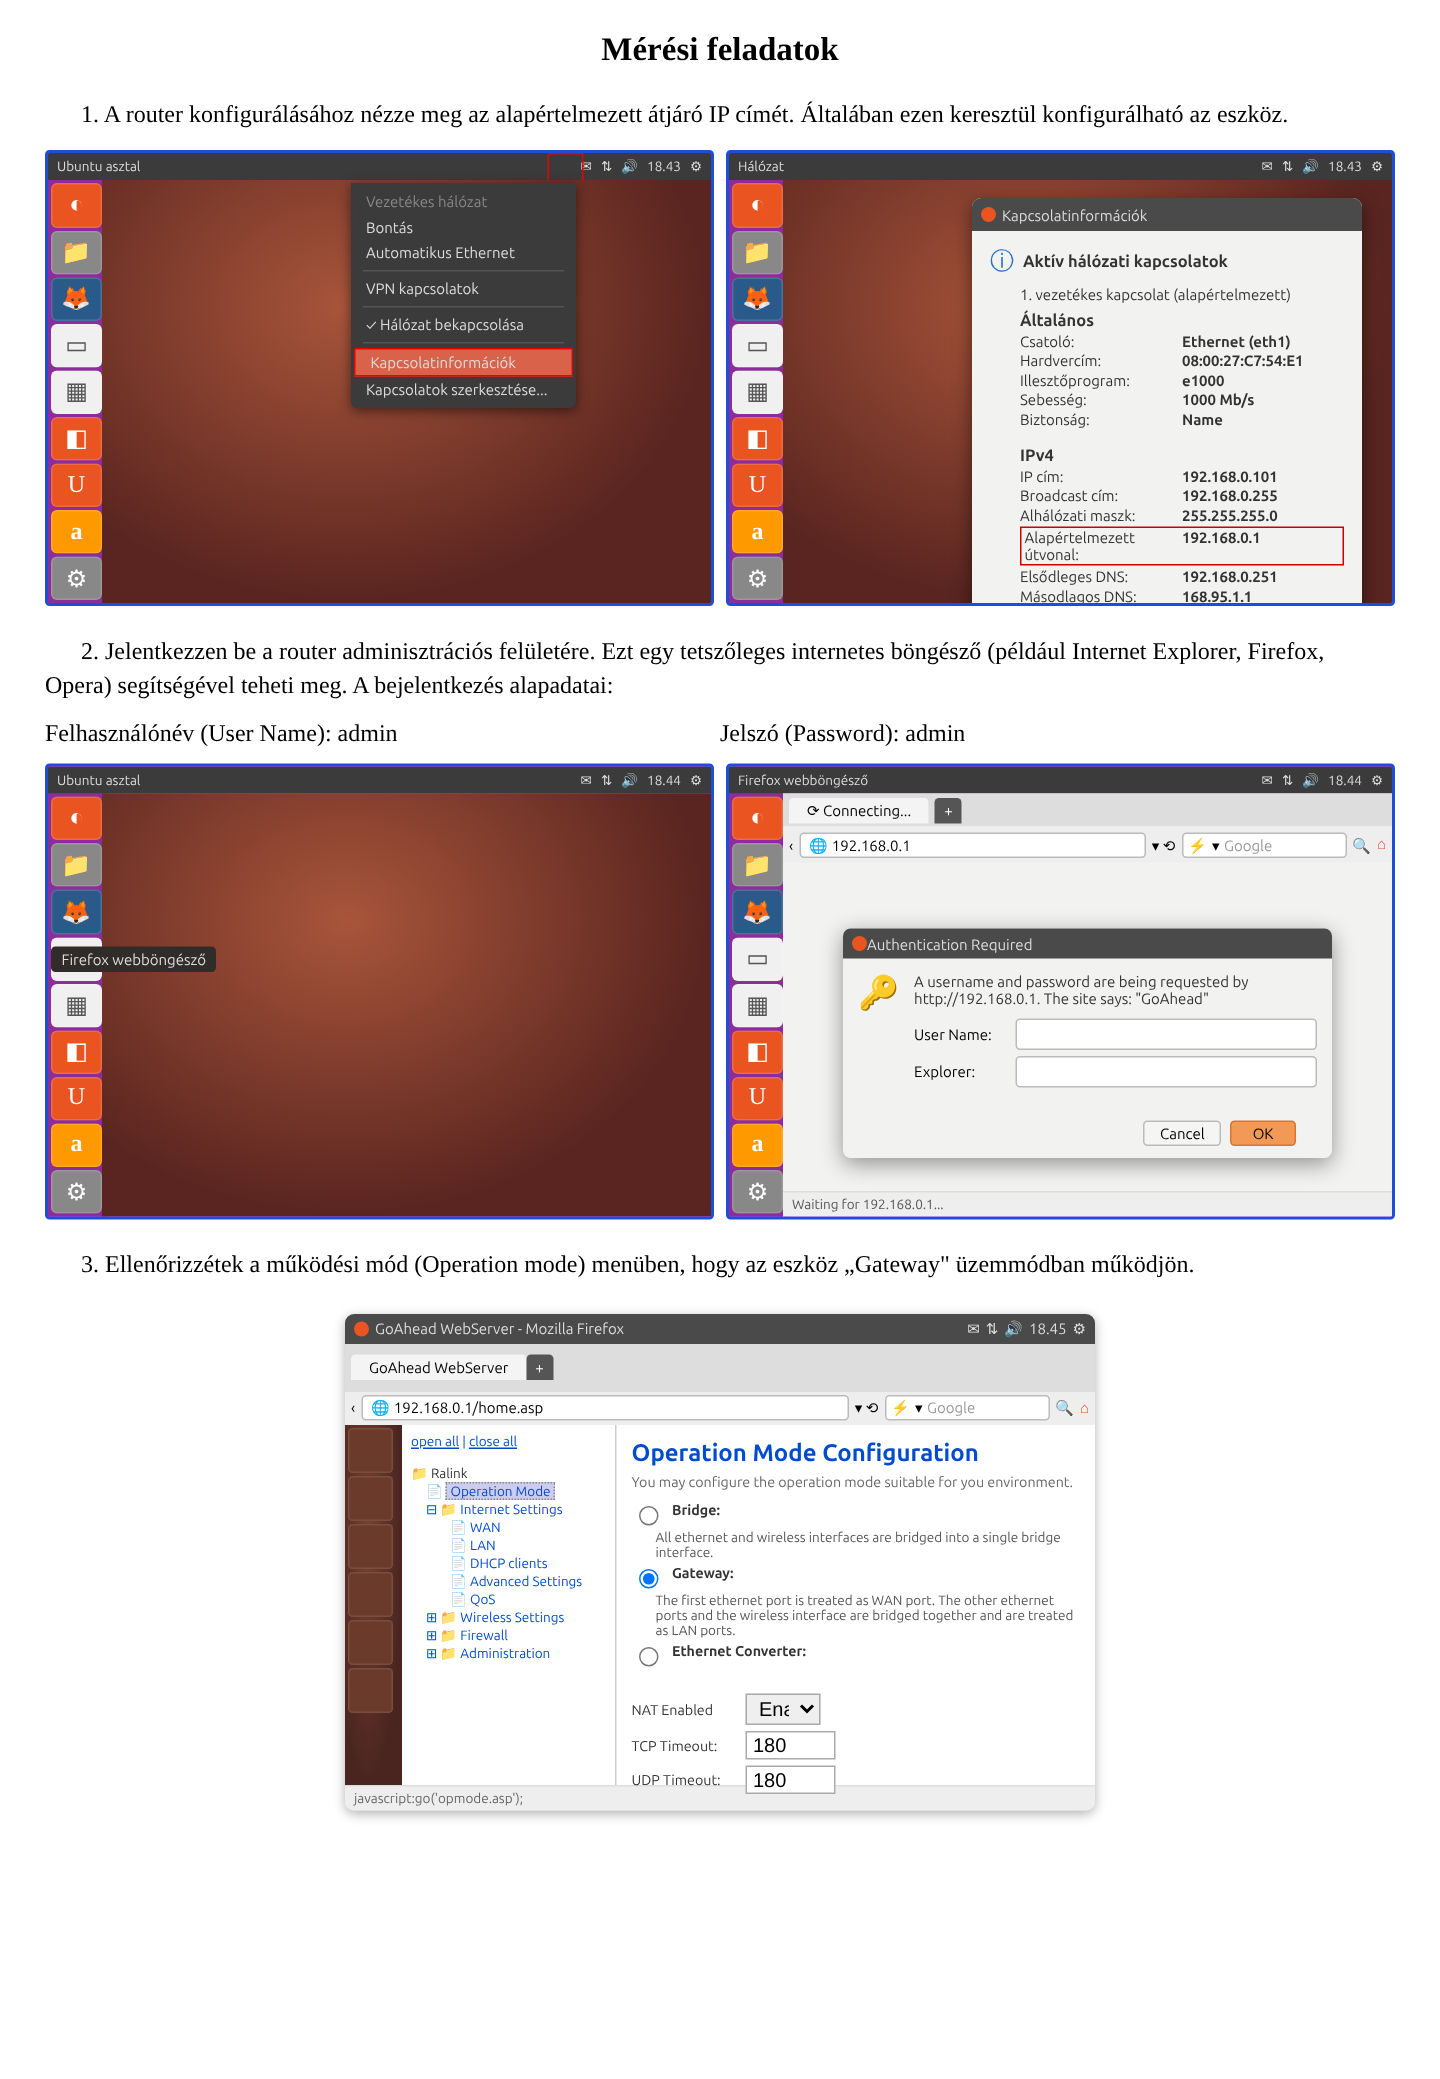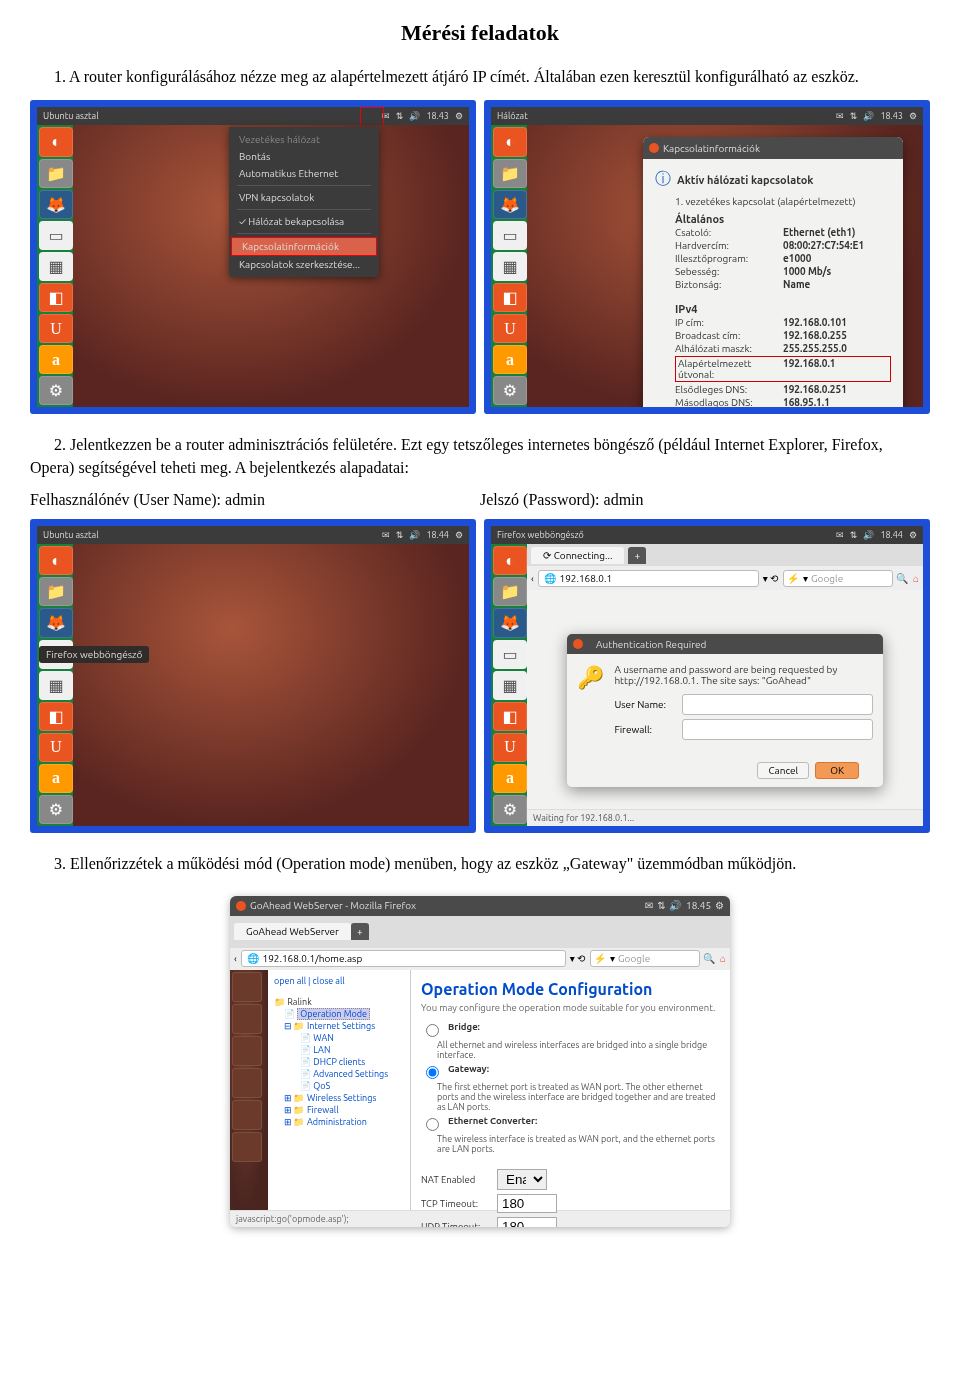--- a/index.html
+++ b/index.html
@@ -1,20 +1,20 @@
 <!DOCTYPE html>
 <html><head>
 <meta charset="utf-8">
 <style>
 body{margin:0;font-family:"Times New Roman",serif;font-size:16px;color:#000;background:#fff;padding:20px 30px}
 .title{text-align:center;font-weight:bold;font-size:22px;margin-bottom:20px}
 .para{margin:12px 0;line-height:1.4}
 .num-para{text-indent:24px}
 .shots-row{display:flex;gap:8px;margin:10px 0 20px 0}
-.shot{flex:1;background:#22c55e;border:7px solid #1d4ed8;position:relative;border-radius:3px;overflow:hidden;height:300px}
+.shot{flex:1;background:#d946ef;border:2px solid #1d4ed8;position:relative;border-radius:3px;overflow:hidden;height:300px}
 .topbar{height:18px;background:#3b3b3b;display:flex;align-items:center;padding:0 6px;color:#ddd;font-size:9px;font-family:Ubuntu,Arial,sans-serif;justify-content:space-between}
 .topbar-right{display:flex;gap:6px;align-items:center}
 .launcher{position:absolute;left:0;top:18px;bottom:0;width:36px;background:rgba(0,0,0,0.35);display:flex;flex-direction:column;gap:2px;padding:2px}
 .licon{width:32px;height:32px;border-radius:4px;background:#6b3a2a;display:flex;align-items:center;justify-content:center;font-size:16px;color:#fff;border:1px solid rgba(255,255,255,0.15)}
 .licon.orange{background:#e95420}
 .licon.gray{background:#888}
 .licon.blue{background:#2a5a8a}
 .licon.white{background:#f0f0f0;color:#555}
 .licon.amazon{background:#f90;color:#fff;font-weight:bold}
 .desktop-bg{position:absolute;left:36px;top:18px;right:0;bottom:0;background:radial-gradient(ellipse at 40% 30%,#a8553a 0%,#5a2520 70%)}
@@ -36,39 +36,39 @@
 .btn-mini{background:#f5f5f3;border:1px solid #bbb;border-radius:3px;padding:2px 10px;font-size:10px}
 .tooltip-left{position:absolute;top:120px;left:2px;background:#302c2a;color:#ddd;font-size:10px;padding:3px 7px;border-radius:3px;font-family:Ubuntu,Arial,sans-serif}
 .browser-win{position:absolute;left:36px;top:18px;right:0;bottom:0;background:#f2f2f0;font-family:Ubuntu,Arial,sans-serif;font-size:10px}
 .browser-tabs{height:22px;background:#ddd;display:flex;align-items:center;padding:0 4px;gap:4px}
 .btab{background:#f4f4f4;border-radius:3px 3px 0 0;padding:3px 12px;font-size:10px}
 .btab.plus{background:#555;color:#fff;padding:3px 6px}
 .urlbar-row{height:24px;background:#eee;display:flex;align-items:center;padding:0 4px;gap:4px}
 .urlfield{flex:1;background:#fff;border:1px solid #bbb;border-radius:3px;padding:2px 6px;font-size:10px}
 .srchfield{width:100px;background:#fff;border:1px solid #bbb;border-radius:3px;padding:2px 4px;display:flex;gap:3px;align-items:center}
 .auth-dlg{position:absolute;top:90px;left:40px;right:40px;background:#f2f2f0;border-radius:5px;box-shadow:0 4px 15px rgba(0,0,0,0.4);font-size:10px}
-.auth-titlebar{height:20px;background:#4a4a4a;border-radius:5px 5px 0 0;display:flex;align-items:center;padding:0 6px;color:#ddd;gap:13px}
+.auth-titlebar{height:20px;background:#4a4a4a;border-radius:5px 5px 0 0;display:flex;align-items:center;padding:0 6px;color:#ddd;gap:0}
 .auth-body{padding:10px;display:flex;gap:10px}
 .key-icon{font-size:22px;color:#999}
 .auth-fields{flex:1}
 .auth-msg{margin-bottom:8px;color:#333}
 .auth-fr{display:flex;align-items:center;margin:4px 0;gap:6px}
 .auth-fr label{width:62px;text-align:left}
 .auth-fr input{flex:1;border:1px solid #bbb;border-radius:3px;padding:2px}
 .auth-btns{display:flex;justify-content:flex-end;gap:6px;padding:8px 24px}
 .btn-oj{background:#f29956;border:1px solid #d8752f;border-radius:3px;padding:2px 14px;font-size:10px}
 .statusbar{position:absolute;bottom:0;left:0;right:0;height:16px;background:#eee;border-top:1px solid #ddd;padding:0 6px;font-size:9px;display:flex;align-items:center;color:#555}
 .router-win{max-width:500px;margin:20px auto;background:#f2f2f0;border-radius:6px;overflow:hidden;box-shadow:0 2px 8px rgba(0,0,0,0.3);font-family:Ubuntu,Arial,sans-serif;font-size:10px}
 .router-bar{height:20px;background:#4a4a4a;display:flex;align-items:center;padding:0 6px;color:#ddd;gap:4px;font-size:10px}
 .router-tabs{height:32px;background:#ddd;display:flex;align-items:center;padding:0 4px}
 .router-urlrow{height:22px;background:#eee;display:flex;align-items:center;padding:0 4px;gap:4px}
 .router-body{display:flex;height:240px;background:#fff}
 .router-side{width:34px;background:radial-gradient(ellipse at 40% 30%,#7a4030 0%,#4a2520 70%);display:flex;flex-direction:column;gap:2px;padding:2px}
 .router-tree{width:130px;padding:6px;font-size:9px;color:#004cca;background:#fff;border-right:1px solid #ccc}
-.tree-link{cursor:pointer}
+.tree-link{text-decoration:underline;cursor:pointer}
 .tree-item{padding:1px 0 1px 10px;color:#004cca}
 .tree-root{padding:1px 0;color:#333}
 .tree-sel{background:#cce;border:1px dotted #888;padding:0 2px}
 .router-main{flex:1;padding:10px;font-size:9.5px;color:#333}
 .rm-title{font-weight:bold;font-size:16px;color:#004cca;margin-bottom:4px}
 .rm-sub{color:#666;margin-bottom:8px}
 .rm-opt{display:flex;gap:6px;margin:3px 0}
 .rm-desc{padding-left:16px;color:#555;font-size:9px}
 .rm-frow{display:flex;align-items:center;gap:6px;margin:4px 0}
 .rm-frow label{width:70px}
@@ -294,21 +294,21 @@
         </div>
         <div class="auth-body">
           <div class="key-icon">🔑</div>
           <div class="auth-fields">
             <div class="auth-msg">A username and password are being requested by http://192.168.0.1. The site says: "GoAhead"</div>
             <div class="auth-fr">
                 <label>User Name:</label>
                 <input type="text" style="">
               </div>
             <div class="auth-fr">
-                <label>Firewall:</label>
+                <label>Explorer:</label>
                 <input type="password" style="">
               </div>
           </div>
         </div>
         <div class="auth-btns">
           <span class="btn-mini">Cancel</span>
           <span class="btn-oj">OK</span>
         </div>
       </div>
       <div class="statusbar">Waiting for 192.168.0.1...</div>
@@ -375,21 +375,20 @@
       <div class="rm-desc">All ethernet and wireless interfaces are bridged into a single bridge interface.</div>
       <div class="rm-opt">
           <input type="radio" checked="" style="">
           <b>Gateway:</b>
         </div>
       <div class="rm-desc">The first ethernet port is treated as WAN port. The other ethernet ports and the wireless interface are bridged together and are treated as LAN ports.</div>
       <div class="rm-opt">
           <input type="radio" style="">
           <b>Ethernet Converter:</b>
         </div>
-      <div class="rm-desc">The wireless interface is treated as WAN port, and the ethernet ports are LAN ports.</div>
       <br>
       <div class="rm-frow">
           <label>NAT Enabled</label>
           <select class="rm-inp"><option>Enable</option></select>
         </div>
       <div class="rm-frow">
           <label>TCP Timeout:</label>
           <input class="rm-inp" value="180" style="">
         </div>
       <div class="rm-frow">

